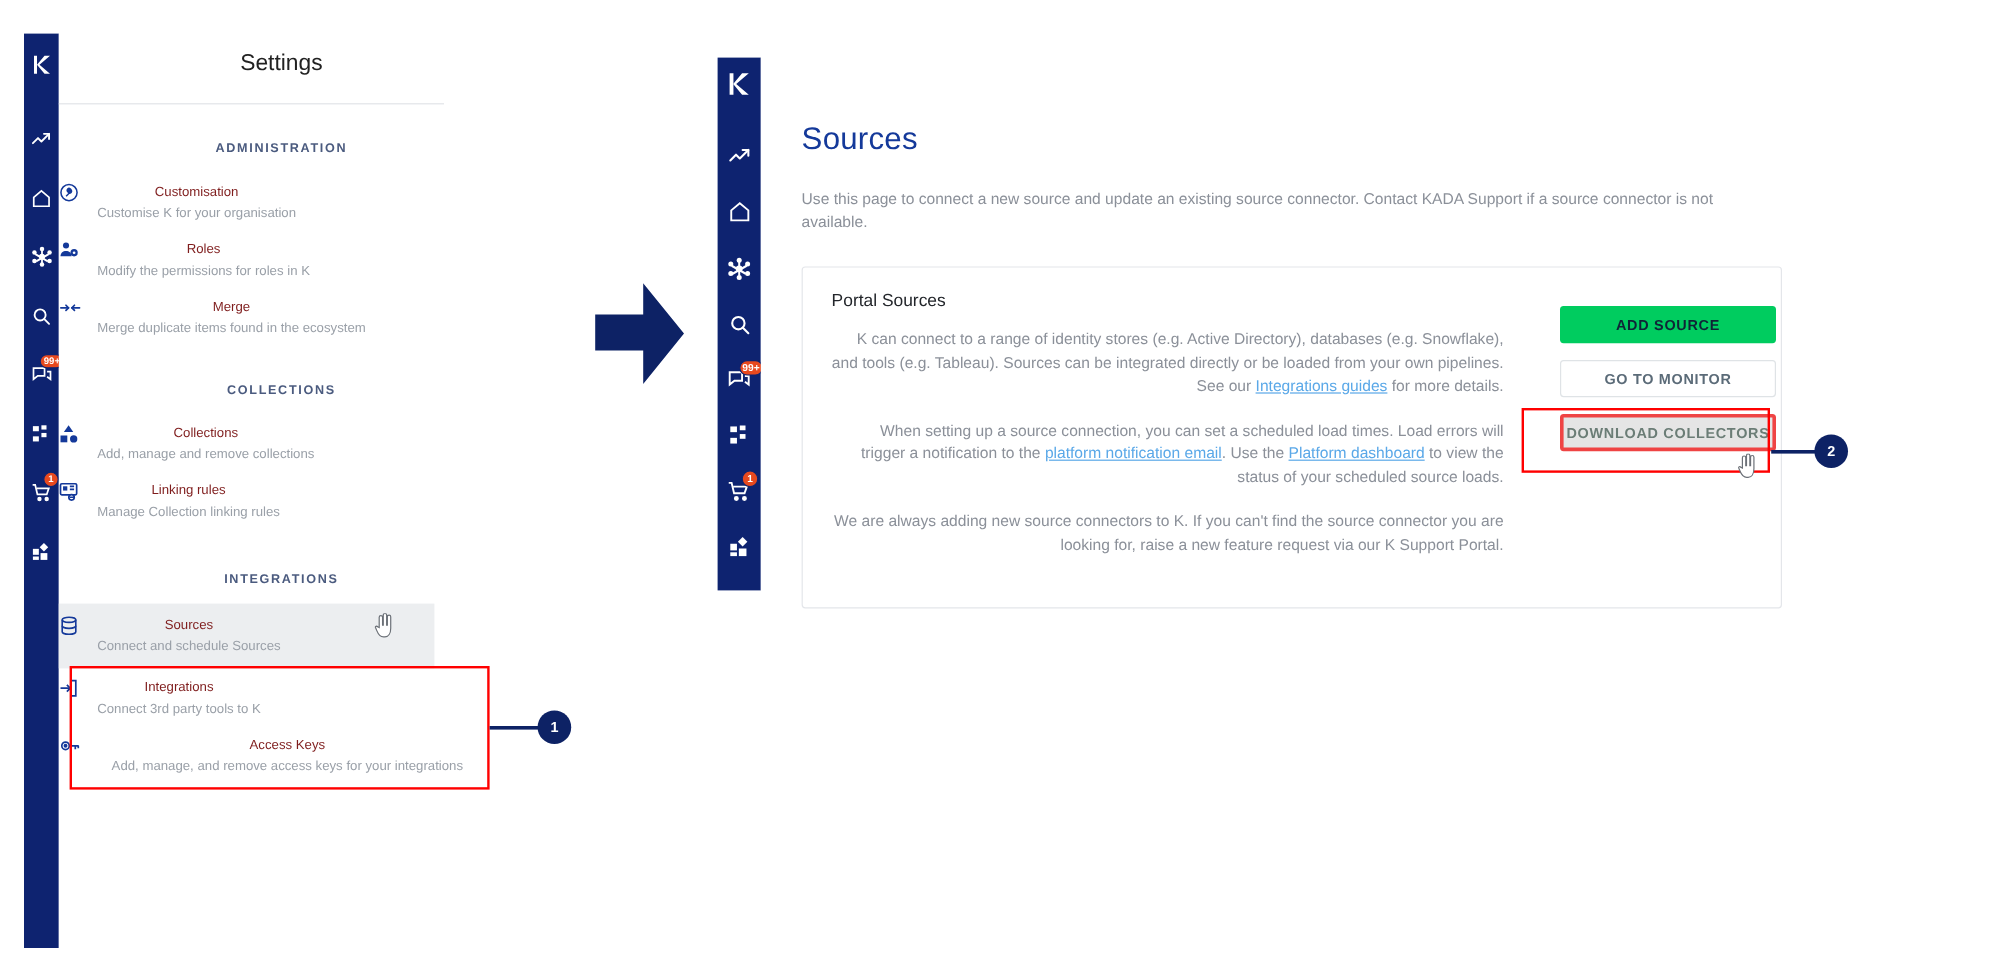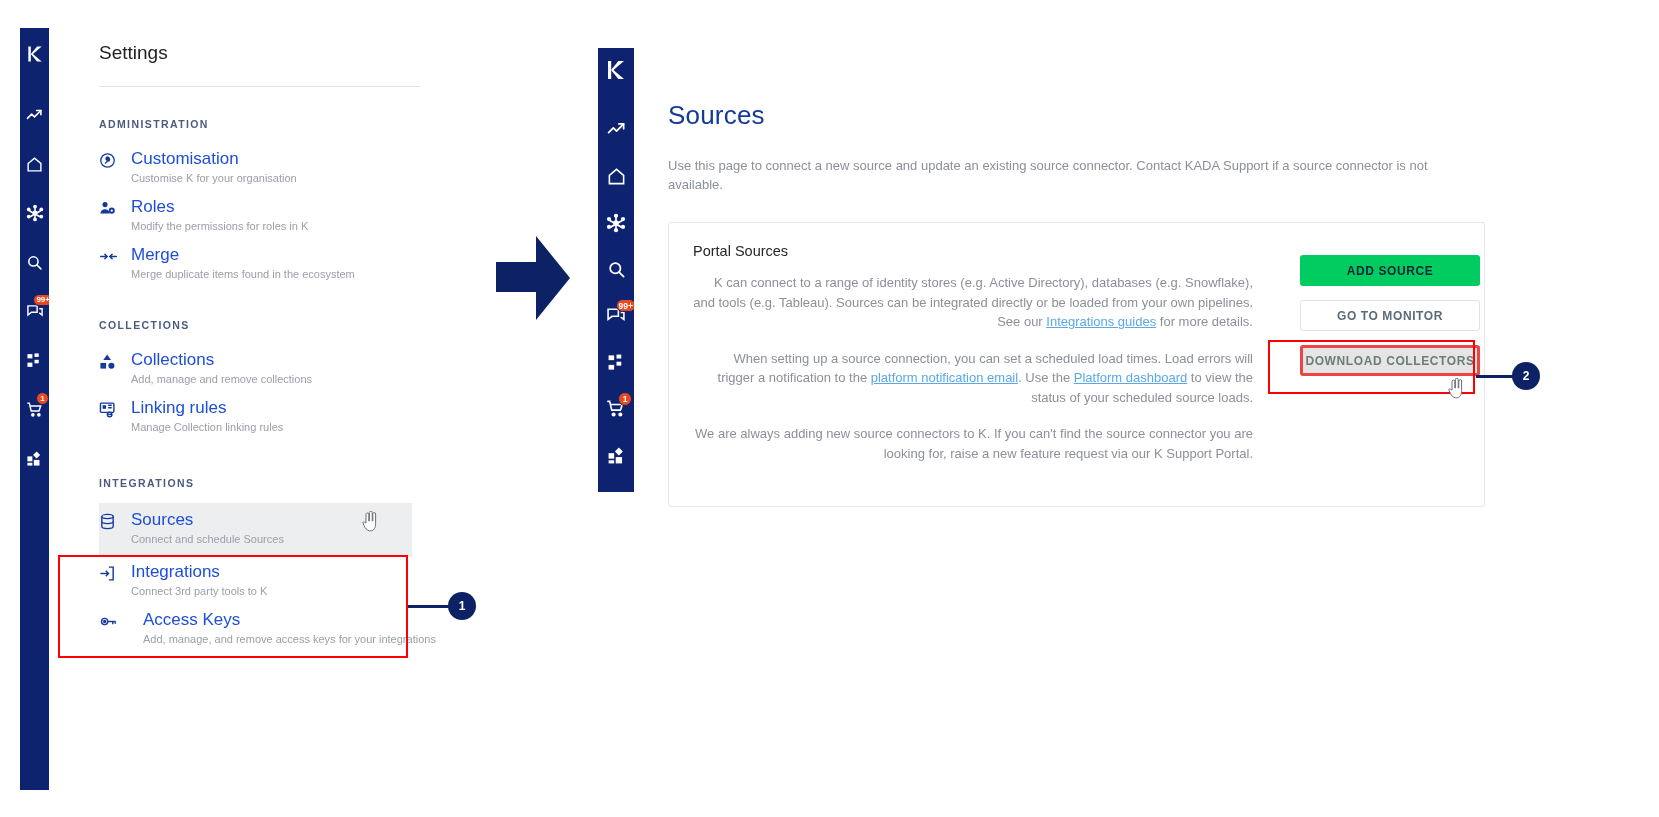--- a/index.html
+++ b/index.html
@@ -41,21 +41,21 @@
     line-height: 1;
     display:flex; align-items:center; justify-content:center;
     border: 1.2px solid #0e2370;
   }
   .badge.big { top: -6px; right: -4px; min-width: 17px; height: 12px; padding: 0 2px; }
   .badge.sm  { top: -6px; right: 0px;  width: 13px; height: 13px; }
 
   .settings-body {
     position: absolute; left: 29px; top: 0; right: 0; bottom: 0;
     background: #fff;
-    padding-left: 50px;
+    text-align: center;
   }
   .settings-title {
     font-size: 19px; color: #222; font-weight: 400;
     padding-top: 14px;
   }
   .settings-divider {
     margin-top: 22px;
     border-bottom: 1px solid #e2e4e8;
     width: 321px;
   }
@@ -68,21 +68,21 @@
     display: flex; align-items: flex-start;
     padding: 6px 0 6px 0;
     position: relative;
     width: 313px;
   }
   .s-ico {
     width: 30px; min-width: 30px; padding-top: 2px;
     display: flex; justify-content: flex-start;
   }
   .s-txt { padding-left: 2px; }
-  .s-name { font-size: 17px; color: #1d4ed8; line-height: 16px; }
+  .s-name { font-size: 11px; color: #7f1d1d; line-height: 16px; }
   .s-desc { font-size: 11px; color: #9aa0a8; line-height: 16px; margin-top: 13px; }
   .s-item.active { background: #eceef0; width: 313px; padding: 8px 0 10px 0; }
 
   
   .cursor {
     position: absolute;
     width: 18px; height: 22px;
     pointer-events: none;
   }
 

